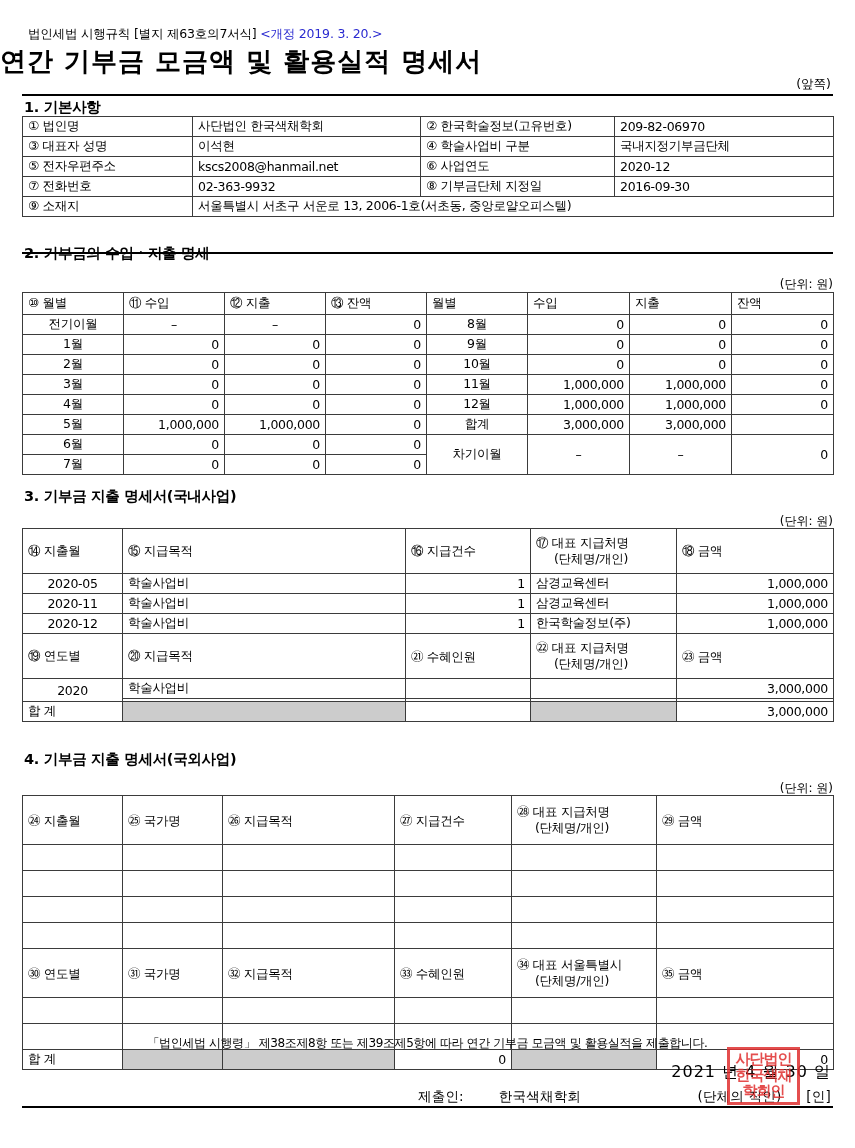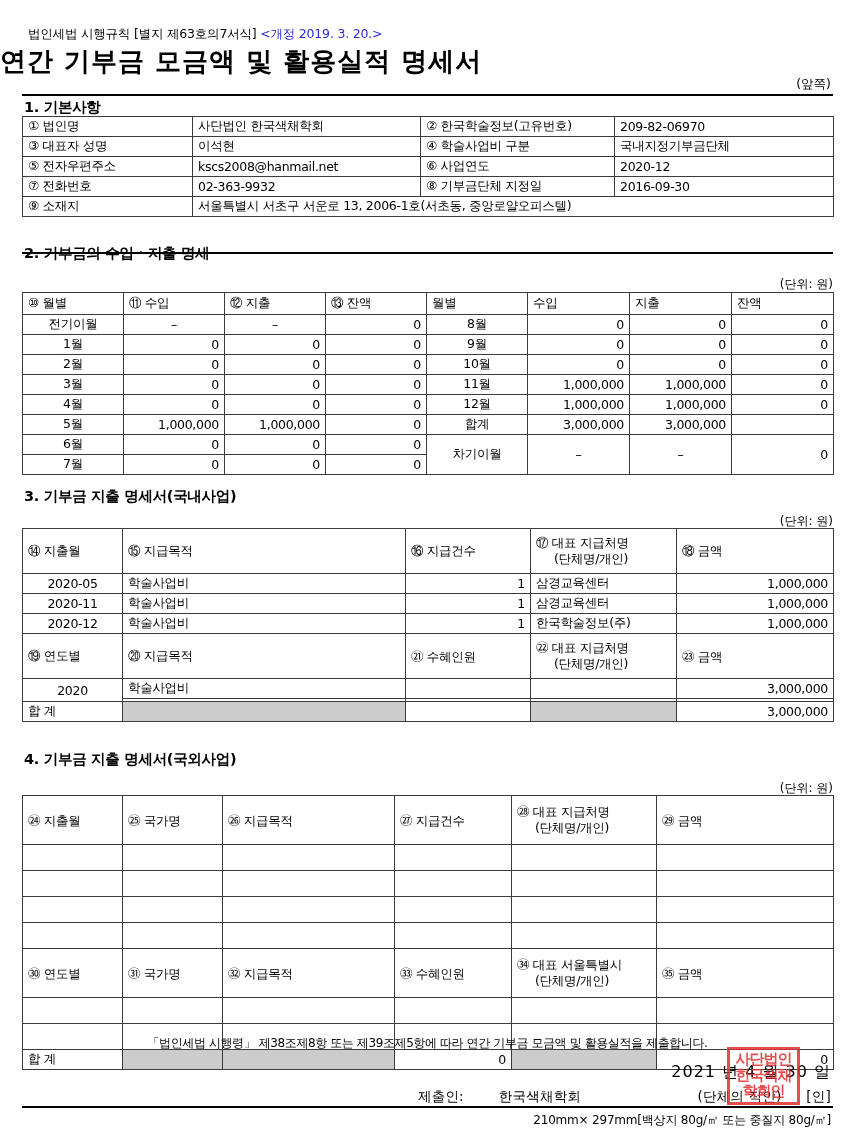--- a/index.html
+++ b/index.html
@@ -527,15 +527,14 @@
     <span>[인]</span>
   </div>
 
   <div class="seal">
     <span>사단법인</span>
     <span>한국색채</span>
     <span>학회인</span>
   </div>
 
   <div class="footer-rule"></div>
-  <div class="paper-spec">210mm× 297mm[백상지 80g/㎡ 또는 중질지 80g/㎡]</div>
 
 </div>
 
 </body></html>

